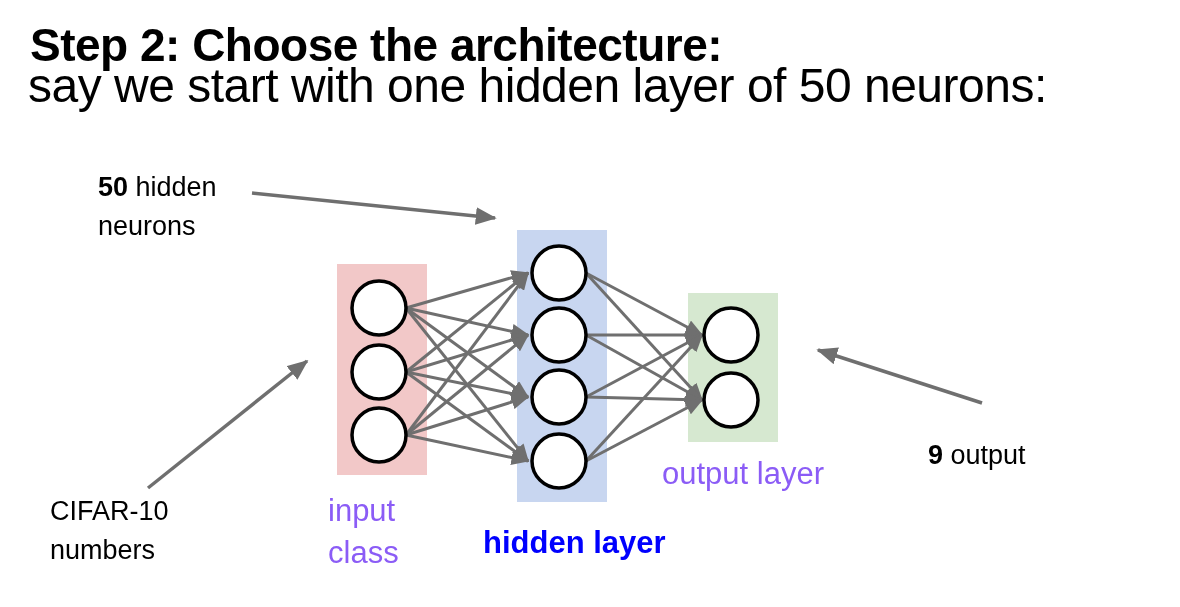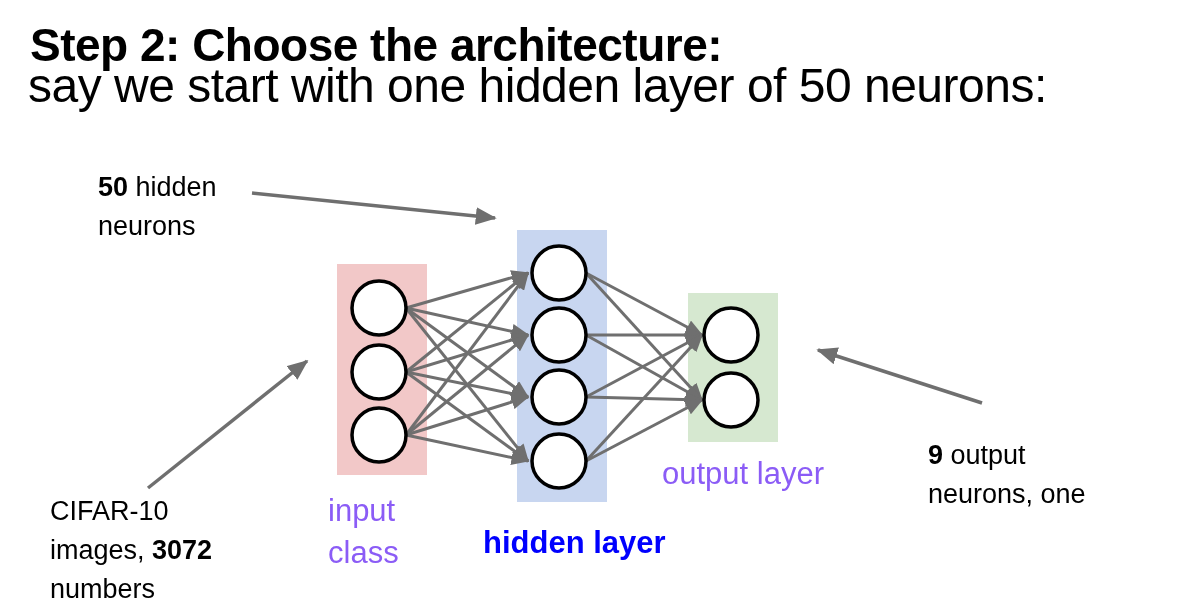--- a/index.html
+++ b/index.html
@@ -92,27 +92,25 @@
     <line x1="982" y1="403" x2="818" y2="350" stroke="#6f6f6f" stroke-width="3.5" marker-end="url(#ah)"></line>
   </svg>
 
 <div class="abs annotation" id="ann-hidden">
   <div><b>50</b><span> hidden</span></div>
   <div>neurons</div>
 </div>
 
 <div class="abs annotation" id="ann-cifar">
   <div>CIFAR-10</div>
-  <div><span>images, </span><b>3072</b></div>
   <div>numbers</div>
 </div>
 
 <div class="abs annotation" id="ann-output">
   <div><b>9</b><span> output</span></div>
-  <div>neurons, one</div>
 </div>
 
 <div class="abs layer-label" id="label-input" style="color: #8b5cf6;">
   <div>input</div>
   <div>class</div>
 </div>
 <div class="abs layer-label" id="label-hidden" style="color: rgb(0, 0, 254);">hidden layer</div>
 <div class="abs layer-label" id="label-output" style="color: #8b5cf6;">output layer</div>
 
 </body></html>

